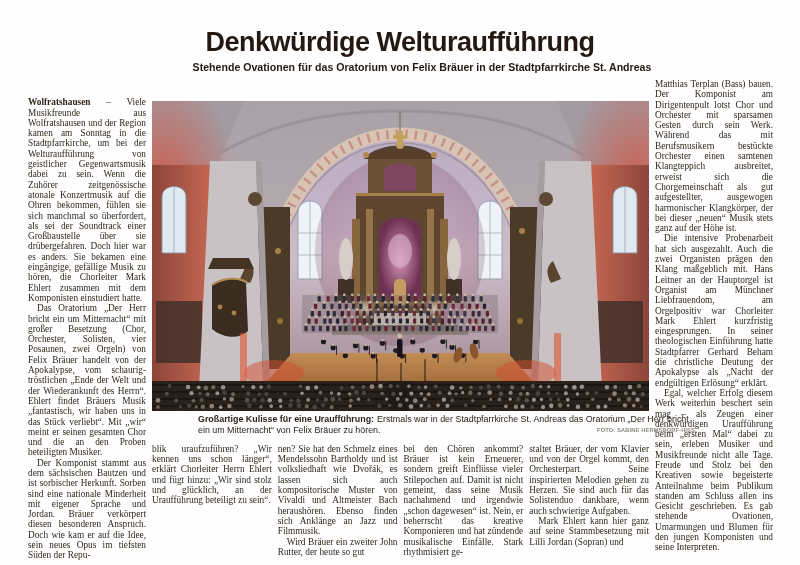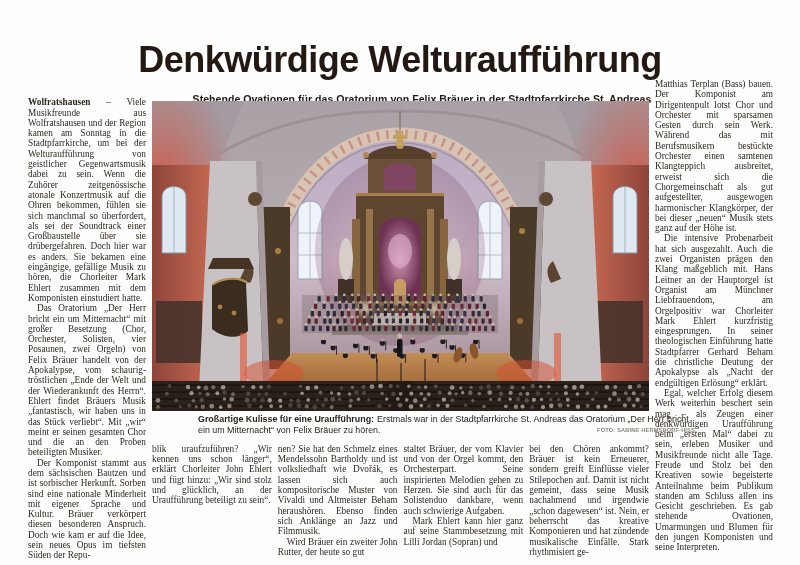--- a/index.html
+++ b/index.html
@@ -1,20 +1,20 @@
 <!DOCTYPE html>
 <html><head>
 <meta charset="utf-8">
 <style>
   html,body{margin:0;padding:0;background:#ffffff;}
   .page{position:relative;width:800px;height:565px;background:#fefefe;overflow:hidden;
         font-family:"Liberation Serif", serif;color:#30271e;}
   .masthead{position:absolute;top:27px;left:0;width:800px;text-align:center;}
-  .masthead h1{margin:12px;font-family:"Liberation Sans", sans-serif;font-weight:bold;
-               font-size:36px;letter-spacing:-0.5px;color:#241912;}
+  .masthead h1{margin:0;font-family:"Liberation Sans", sans-serif;font-weight:bold;
+               font-size:27px;letter-spacing:-0.5px;color:#241912;}
   .masthead h2{margin:3px 0 0 0;font-family:"Liberation Sans", sans-serif;font-weight:bold;
                font-size:10.6px;color:#241912;padding-left:44px;}
   .content{position:absolute;top:79px;left:28px;width:745px;display:flex;gap:6px;align-items:center;}
   .col{width:118px;flex:0 0 118px;font-size:9.3px;line-height:10.3px;text-align:justify;}
   .col p, .bcol p{margin:0;}
   .ind{text-indent:9px;}
   .dateline{font-weight:bold;}
   .middle{width:497px;flex:0 0 497px;}
   .photo-frame{width:497px;height:310px;display:block;background:#b6adb0;}
   .caption{position:relative;margin-top:3px;font-family:"Liberation Sans", sans-serif;
@@ -35,21 +35,21 @@
   <header class="masthead">
     <h1>Denkwürdige Welturaufführung</h1>
     <h2>Stehende Ovationen für das Oratorium von Felix Bräuer in der Stadtpfarrkirche St. Andreas</h2>
   </header>
 
   <div class="content">
 
     <div class="col">
       <p><span class="dateline">Wolfratshausen</span><span> – Viele Musikfreunde aus Wolfratshausen und der Region kamen am Sonntag in die Stadtpfarrkirche, um bei der Welturaufführung von geistlicher Gegenwartsmusik dabei zu sein. Wenn die Zuhörer zeitgenössische atonale Konzertmusik auf die Ohren bekommen, fühlen sie sich manchmal so überfordert, als sei der Soundtrack einer Großbaustelle über sie drübergefahren. Doch hier war es anders. Sie bekamen eine eingängige, gefällige Musik zu hören, die Chorleiter Mark Ehlert zusammen mit dem Komponisten einstudiert hatte.</span></p>
       <p class="ind">Das Oratorium „Der Herr bricht ein um Mitternacht“ mit großer Besetzung (Chor, Orchester, Solisten, vier Posaunen, zwei Orgeln) von Felix Bräuer handelt von der Apokalypse, vom schaurig-tröstlichen „Ende der Welt und der Wiederankunft des Herrn“. Ehlert findet Bräuers Musik „fantastisch, wir haben uns in das Stück verliebt“. Mit „wir“ meint er seinen gesamten Chor und die an den Proben beteiligten Musiker.</p>
-      <p class="ind">Der Komponist stammt aus dem sächsischen Bautzen und ist sorbischer Herkunft. Sorben sind eine nationale Minderheit mit eigener Sprache und Kultur. Bräuer verkörpert diesen besonderen Anspruch. Doch wie kam er auf die Idee, sein neues Opus im tiefsten Süden der Repu-</p>
+      <p class="ind">Der Komponist stammt aus dem sächsischen Bautzen und ist sorbischer Herkunft. Sorben sind eine nationale Minderheit mit eigener Sprache und Jordan. Bräuer verkörpert diesen besonderen Anspruch. Doch wie kam er auf die Idee, sein neues Opus im tiefsten Süden der Repu-</p>
     </div>
 
     <div class="middle">
 
       <svg class="photo-frame" viewBox="0 0 497 310" aria-hidden="true">
         <defs>
           <linearGradient id="ceilG" x1="0" x2="0" y1="0" y2="1">
             <stop offset="0" stop-color="#a9a1a7"></stop>
               <stop offset="1" stop-color="#c4b8ba"></stop>
           </linearGradient>
@@ -687,33 +687,33 @@
         </g>
       </svg>
 
       <div class="caption">
         <span class="cap-lead">Großartige Kulisse für eine Uraufführung:</span><span>Erstmals war in der Stadtpfarrkirche St. Andreas das Oratorium „Der Herr bricht ein um Mitternacht“ von Felix Bräuer zu hören.</span>
         <span class="credit">FOTO: SABINE HERMSDORF-HISS</span>
       </div>
 
       <div class="bottom-cols">
         <div class="bcol">
-          <p>blik uraufzuführen? „Wir kennen uns schon länger“, erklärt Chorleiter John Ehlert und fügt hinzu: „Wir sind stolz und glücklich, an der Uraufführung beteiligt zu sein“.</p>
+          <p>blik uraufzuführen? „Wir kennen uns schon länger“, erklärt Chorleiter Herrn Ehlert und fügt hinzu: „Wir sind stolz und glücklich, an der Uraufführung beteiligt zu sein“.</p>
         </div>
         <div class="bcol">
-          <p>nen? Sie hat den Schmelz eines Mendelssohn Bartholdy und ist volksliedhaft wie Dvořák, es lassen sich auch kompositorische Muster von Vivaldi und Altmeister Beham heraushören. Ebenso finden sich Anklänge an Jazz und Filmmusik.</p>
+          <p>nen? Sie hat den Schmelz eines Mendelssohn Bartholdy und ist volksliedhaft wie Dvořák, es lassen sich auch kompositorische Muster von Vivaldi und Altmeister Bach heraushören. Ebenso finden sich Anklänge an Jazz und Filmmusik.</p>
           <p class="ind">Wird Bräuer ein zweiter John Rutter, der heute so gut</p>
+        </div>
+        <div class="bcol">
+          <p>bei den Chören ankommt? Bräuer ist kein Erneuerer, sondern greift Einflüsse vieler Stilepochen auf. Damit ist nicht gemeint, dass seine Musik nachahmend und irgendwie „schon dagewesen“ ist. Nein, er beherrscht das kreative Komponieren und hat zündende musikalische Einfälle. Stark rhythmisiert ge-</p>
         </div>
         <div class="bcol">
           <p>staltet Bräuer, der vom Klavier und von der Orgel kommt, den Orchesterpart. Seine inspirierten Melodien gehen zu Herzen. Sie sind auch für das Solistenduo dankbare, wenn auch schwierige Aufgaben.</p>
           <p class="ind">Mark Ehlert kann hier ganz auf seine Stammbesetzung mit Lilli Jordan (Sopran) und</p>
         </div>
-        <div class="bcol">
-          <p>bei den Chören ankommt? Bräuer ist kein Erneuerer, sondern greift Einflüsse vieler Stilepochen auf. Damit ist nicht gemeint, dass seine Musik nachahmend und irgendwie „schon dagewesen“ ist. Nein, er beherrscht das kreative Komponieren und hat zündende musikalische Einfälle. Stark rhythmisiert ge-</p>
-        </div>
       </div>
     </div>
 
     <div class="col">
       <p>Matthias Terplan (Bass) bauen. Der Komponist am Dirigentenpult lotst Chor und Orchester mit sparsamen Gesten durch sein Werk. Während das mit Berufsmusikern bestückte Orchester einen samtenen Klangteppich ausbreitet, erweist sich die Chorgemeinschaft als gut aufgestellter, ausgewogen harmonischer Klangkörper, der bei dieser „neuen“ Musik stets ganz auf der Höhe ist.</p>
       <p class="ind">Die intensive Probenarbeit hat sich ausgezahlt. Auch die zwei Organisten prägen den Klang maßgeblich mit. Hans Leitner an der Hauptorgel ist Organist am Münchner Liebfrauendom, am Orgelpositiv war Chorleiter Mark Ehlert kurzfristig eingesprungen. In seiner theologischen Einführung hatte Stadtpfarrer Gerhard Beham die christliche Deutung der Apokalypse als „Nacht der endgültigen Erlösung“ erklärt.</p>
       <p class="ind"><span>Egal, welcher Erfolg diesem Werk weiterhin beschert sein mag – als Zeugen einer denkwürdigen Uraufführung beim „ersten Mal“ dabei zu sein, erleben Musiker und Musikfreunde nicht alle Tage. Freude und Stolz bei den Kreativen sowie begeisterte Anteilnahme beim Publikum standen am Schluss allen ins Gesicht geschrieben. Es gab stehende Ovationen, Umarmungen und Blumen für den jungen Komponisten und seine Interpreten.</span> <span class="byline">RAINER BANNIER</span></p>
     </div>
 
   </div>

